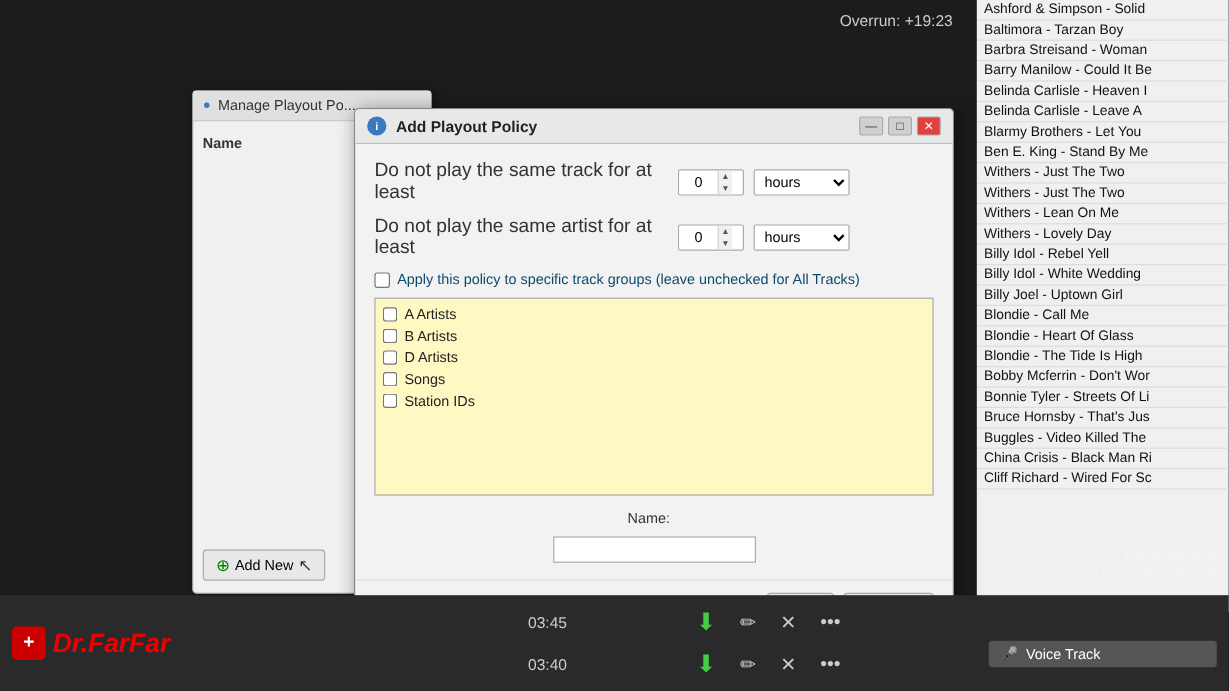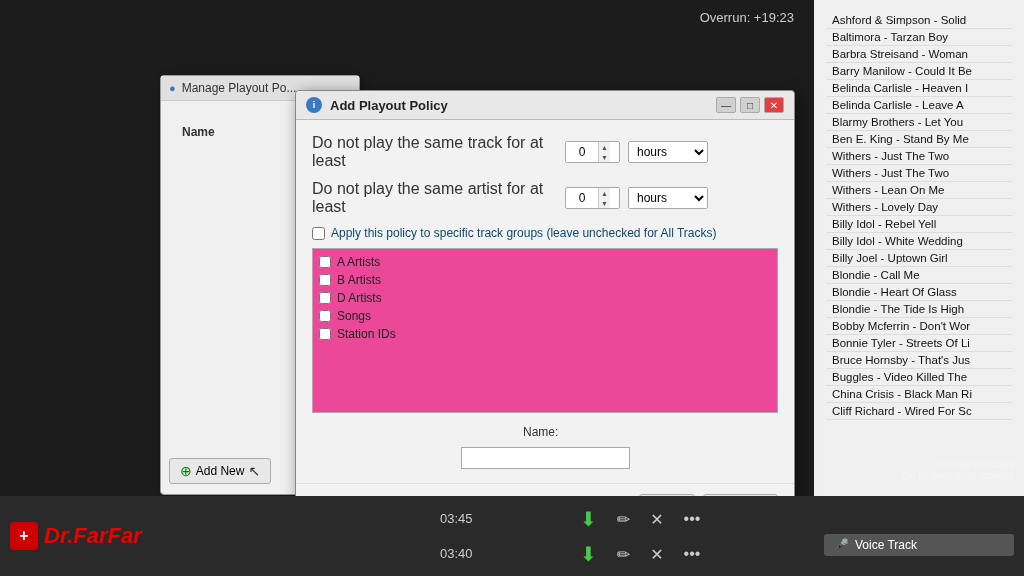--- a/index.html
+++ b/index.html
@@ -35,21 +35,21 @@
       top: 0;
       right: 0;
       width: 210px;
       height: 510px;
       background: #f0f0f0;
       overflow: hidden;
     }
 
     .track-list-panel ul {
       list-style: none;
-      padding: 12px;
+      padding: 0;
     }
 
     .track-list-panel ul li {
       padding: 2px 6px;
       font-size: 11.5px;
       color: #111;
       border-bottom: 1px solid #ddd;
       white-space: nowrap;
       overflow: hidden;
     }
@@ -170,21 +170,21 @@
       padding: 5px 8px;
       font-size: 12px;
       color: #333;
       border-bottom: 1px solid #ccc;
       display: flex;
       align-items: center;
       gap: 6px;
     }
 
     .manage-content {
-      padding: 21px;
+      padding: 8px;
     }
 
     .manage-col-header {
       font-size: 12px;
       color: #333;
       padding: 3px 0;
       font-weight: 600;
     }
 
     .manage-add-btn {
@@ -342,21 +342,21 @@
       height: 13px;
     }
 
     .checkbox-label {
       font-size: 12px;
       color: #0c4a6e;
     }
 
     .group-list-box {
       border: 1px solid #aaa;
-      background: #ec4899;
+      background: #fef9c3;
       margin: 4px 0 12px 0;
       height: 165px;
       overflow-y: auto;
       padding: 4px;
     }
 
     .group-item {
       display: flex;
       align-items: center;
       gap: 6px;

